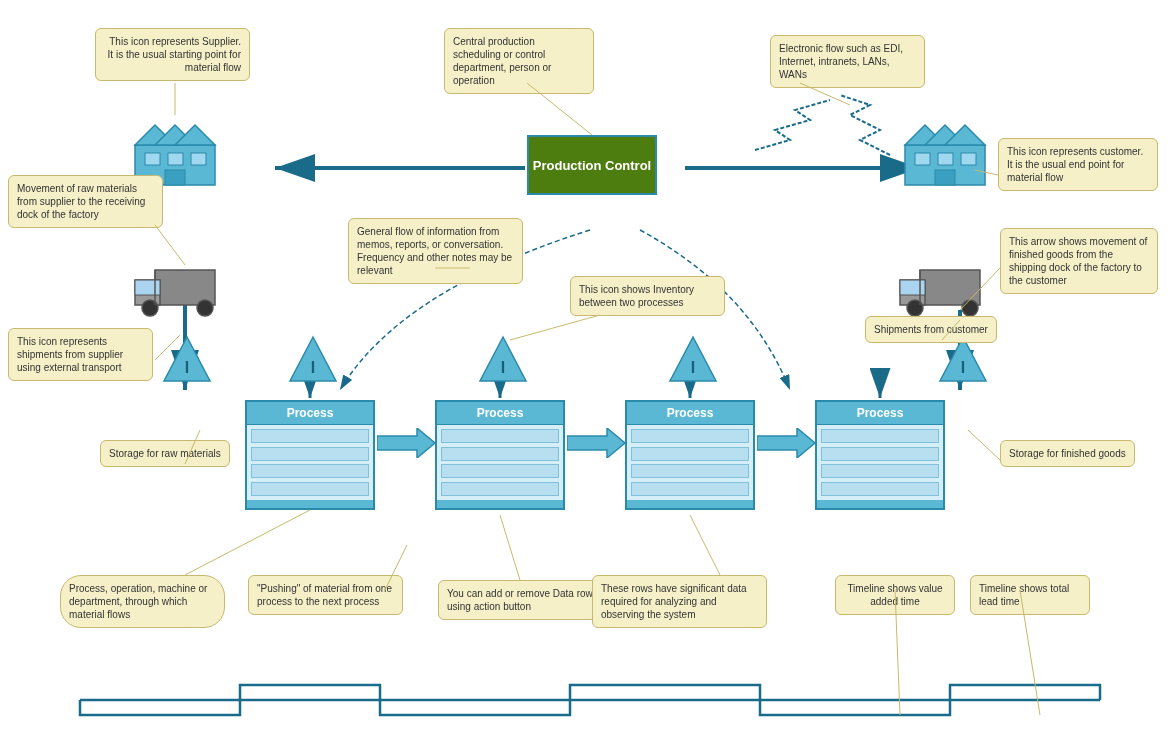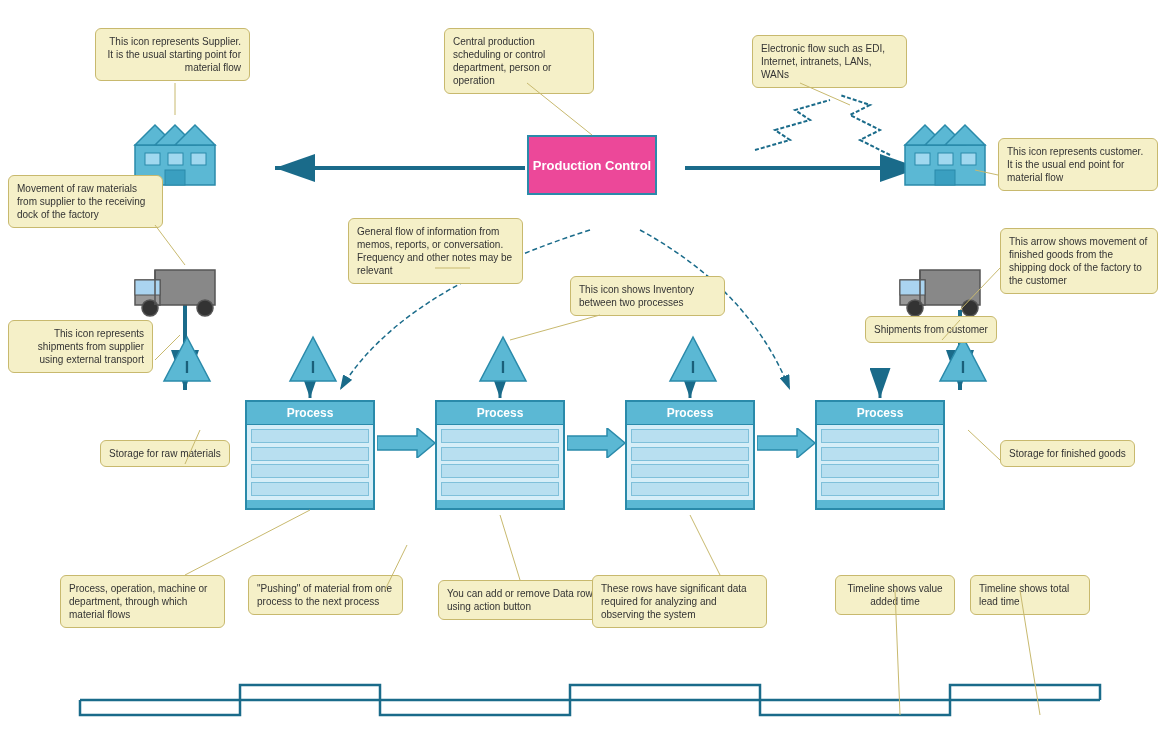--- a/index.html
+++ b/index.html
@@ -21,21 +21,21 @@
       padding: 6px 8px;
       font-size: 10px;
       line-height: 1.3;
       color: #333;
       max-width: 160px;
     }
 
     
     .prod-control {
       position: absolute;
-      background: #ec4899;
+      background: #4d7c0f;
       border: 2px solid #2a8aaa;
       width: 130px;
       height: 60px;
       display: flex;
       align-items: center;
       justify-content: center;
       text-align: center;
       font-weight: bold;
       font-size: 13px;
       color: #fff;
@@ -254,61 +254,61 @@
 </svg>
 
 <div class="callout" style="left:95px;top:28px;max-width:155px;text-align:right;">
   <span>This icon represents Supplier. It is the usual starting point for material flow</span>
 </div>
 
 <div class="callout" style="left:444px;top:28px;max-width:150px;">
   <span>Central production scheduling or control department, person or operation</span>
 </div>
 
-<div class="callout" style="left:752px;top:35px;max-width:155px;">
+<div class="callout" style="left:770px;top:35px;max-width:155px;">
   <span>Electronic flow such as EDI, Internet, intranets, LANs, WANs</span>
 </div>
 
 <div class="callout" style="left:998px;top:138px;max-width:160px;">
   <span>This icon represents customer. It is the usual end point for material flow</span>
 </div>
 
 <div class="callout" style="left:8px;top:175px;max-width:155px;">
   <span>Movement of raw materials from supplier to the receiving dock of the factory</span>
 </div>
 
 <div class="callout" style="left:348px;top:218px;max-width:175px;">
   <span>General flow of information from memos, reports, or conversation. Frequency and other notes may be relevant</span>
 </div>
 
 <div class="callout" style="left:570px;top:276px;max-width:155px;">
   <span>This icon shows Inventory between two processes</span>
 </div>
 
-<div class="callout" style="left:8px;top:320px;max-width:145px;text-align:right;">
+<div class="callout" style="left:8px;top:328px;max-width:145px;">
   <span>This icon represents shipments from supplier using external transport</span>
 </div>
 
 <div class="callout" style="left:100px;top:440px;max-width:130px;">
   <span>Storage for raw materials</span>
 </div>
 
 <div class="callout" style="left:1000px;top:228px;max-width:158px;">
   <span>This arrow shows movement of finished goods from the shipping dock of the factory to the customer</span>
 </div>
 
 <div class="callout" style="left:865px;top:316px;max-width:160px;">
   <span>Shipments from customer</span>
 </div>
 
 <div class="callout" style="left:1000px;top:440px;max-width:145px;">
   <span>Storage for finished goods</span>
 </div>
 
-<div class="callout" style="left:60px;top:575px;max-width:165px;">
+<div class="callout" style="left:60px;top:575px;max-width:165px;border-radius:21px;">
   <span>Process, operation, machine or department, through which material flows</span>
 </div>
 
 <div class="callout" style="left:248px;top:575px;max-width:155px;">
   <span>"Pushing" of material from one process to the next process</span>
 </div>
 
 <div class="callout" style="left:438px;top:580px;max-width:165px;">
   <span>You can add or remove Data row using action button</span>
 </div>

